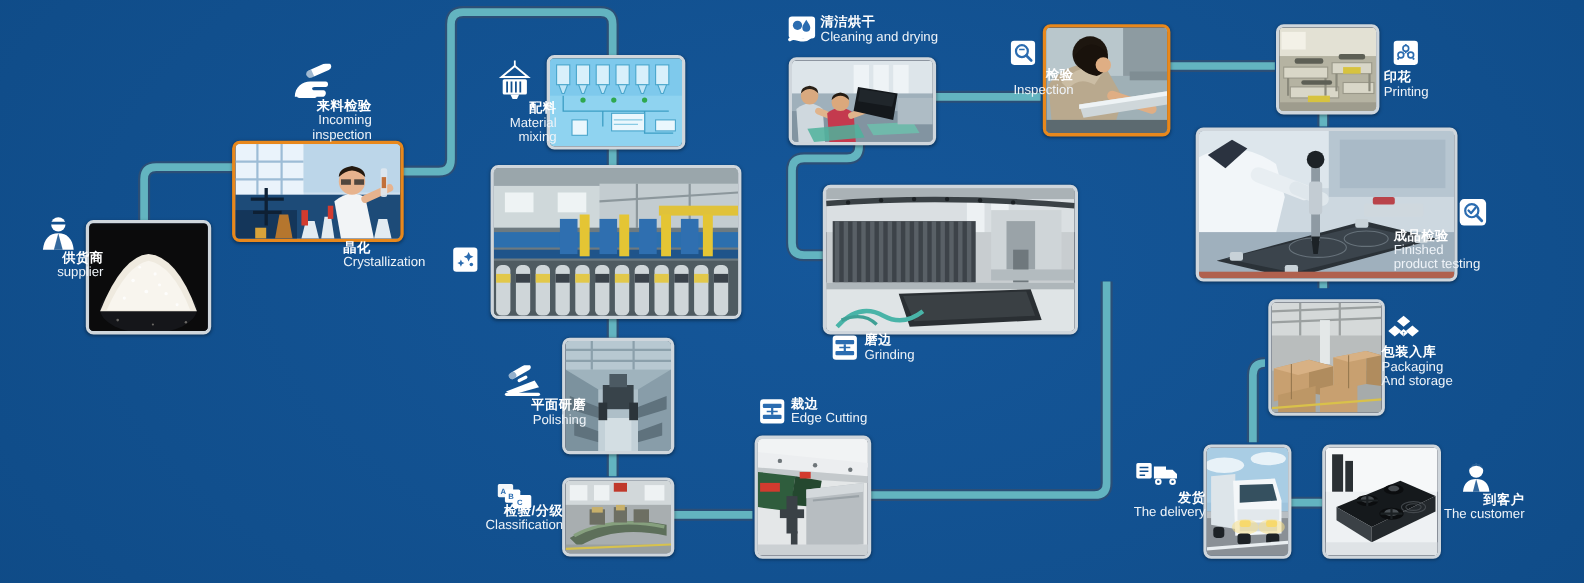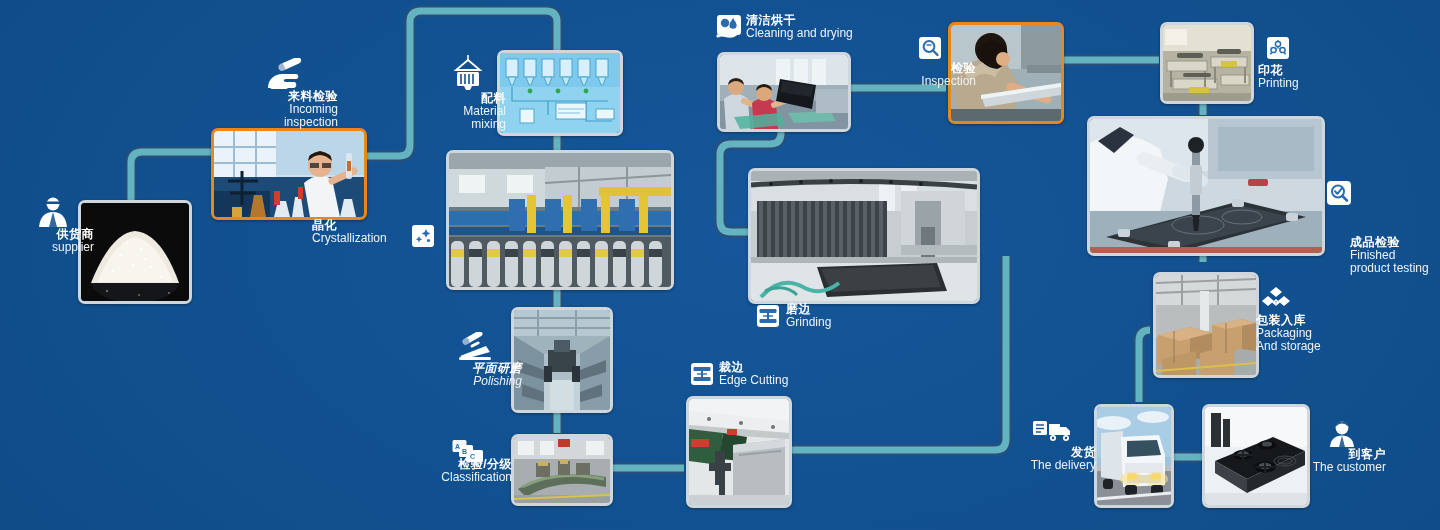--- a/index.html
+++ b/index.html
@@ -754,21 +754,21 @@
   </div>
 
   <div class="ico" style="left:1326px;top:180px;">
     <svg width="26" height="26" viewBox="0 0 26 26">
       <rect x="1" y="1" width="24" height="24" rx="4" fill="#fff"></rect>
       <circle cx="12" cy="11.5" r="6" fill="none" stroke="#2b6cb0" stroke-width="2"></circle>
       <path d="M9 11.3 L11.4 13.8 L15.6 8.6" fill="none" stroke="#2b6cb0" stroke-width="2" stroke-linecap="round" stroke-linejoin="round"></path>
       <line x1="16.4" y1="16" x2="21" y2="20.6" stroke="#2b6cb0" stroke-width="2.6" stroke-linecap="round"></line>
     </svg>
   </div>
-  <div class="label" style="left:1350px;top:208px;margin-top:28px;">
+  <div class="label" style="left:1267px;top:208px;">
     <div class="cn">成品检验</div>
     <div class="en">Finished</div>
     <div class="en">product testing</div>
   </div>
 
   <div class="ico" style="left:1262px;top:286px;">
     <svg width="28" height="24" viewBox="0 0 28 24">
       <path d="M14 1 L20 6 L14 11 L8 6 Z" fill="#fff"></path>
       <path d="M6 10 L12 15 L6 20 L0 15 Z" fill="#fff"></path>
       <path d="M22 10 L28 15 L22 20 L16 15 Z" fill="#fff"></path>
@@ -865,18 +865,18 @@
     <svg width="34" height="28" viewBox="0 0 34 28">
       <g transform="rotate(-30 17 10)">
         <rect x="6" y="2" width="22" height="6" rx="3" fill="#fff"></rect>
         <rect x="6" y="2" width="7" height="6" rx="3" fill="#114f8d" opacity=".45"></rect>
       </g>
       <path d="M2 24 L28 14 L32 20 L7 27 Z" fill="#fff"></path>
       <rect x="1" y="25" width="32" height="3" rx="1.5" fill="#fff"></rect>
       <path d="M14 14 L20 11" stroke="#fff" stroke-width="3" stroke-linecap="round"></path>
     </svg>
   </div>
-  <div class="label center" style="left:436px;top:362px;width:86px;font-style:italic;">
+  <div class="label center" style="left:447px;top:362px;width:86px;">
     <div class="cn">平面研磨</div>
     <div class="en">Polishing</div>
   </div>
 
 </div>
 
 </body></html>

